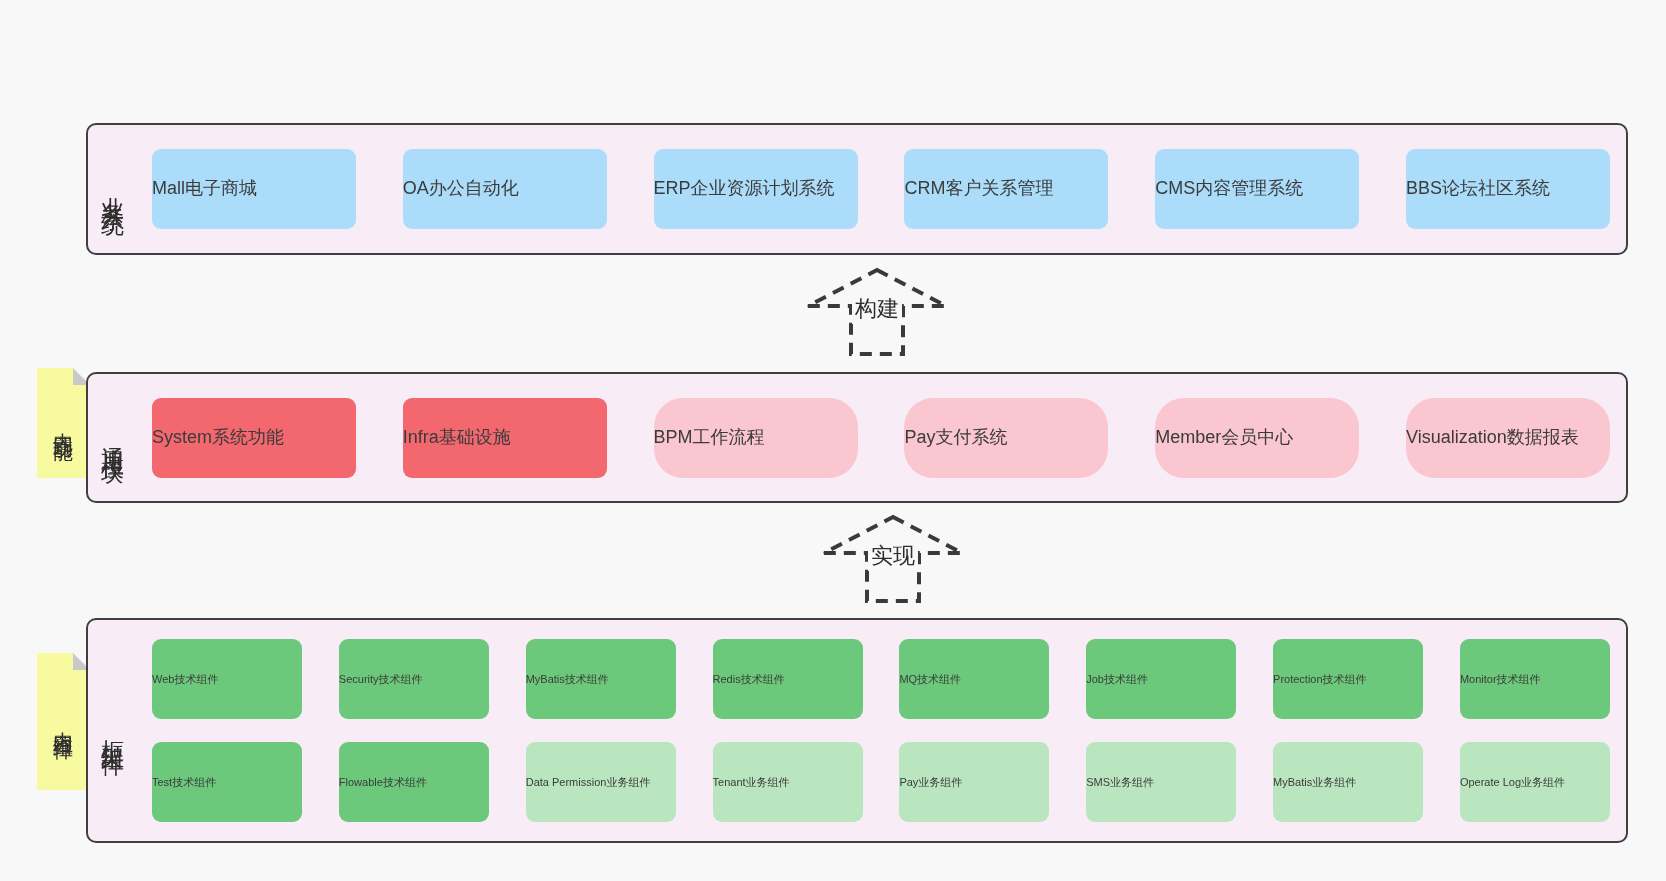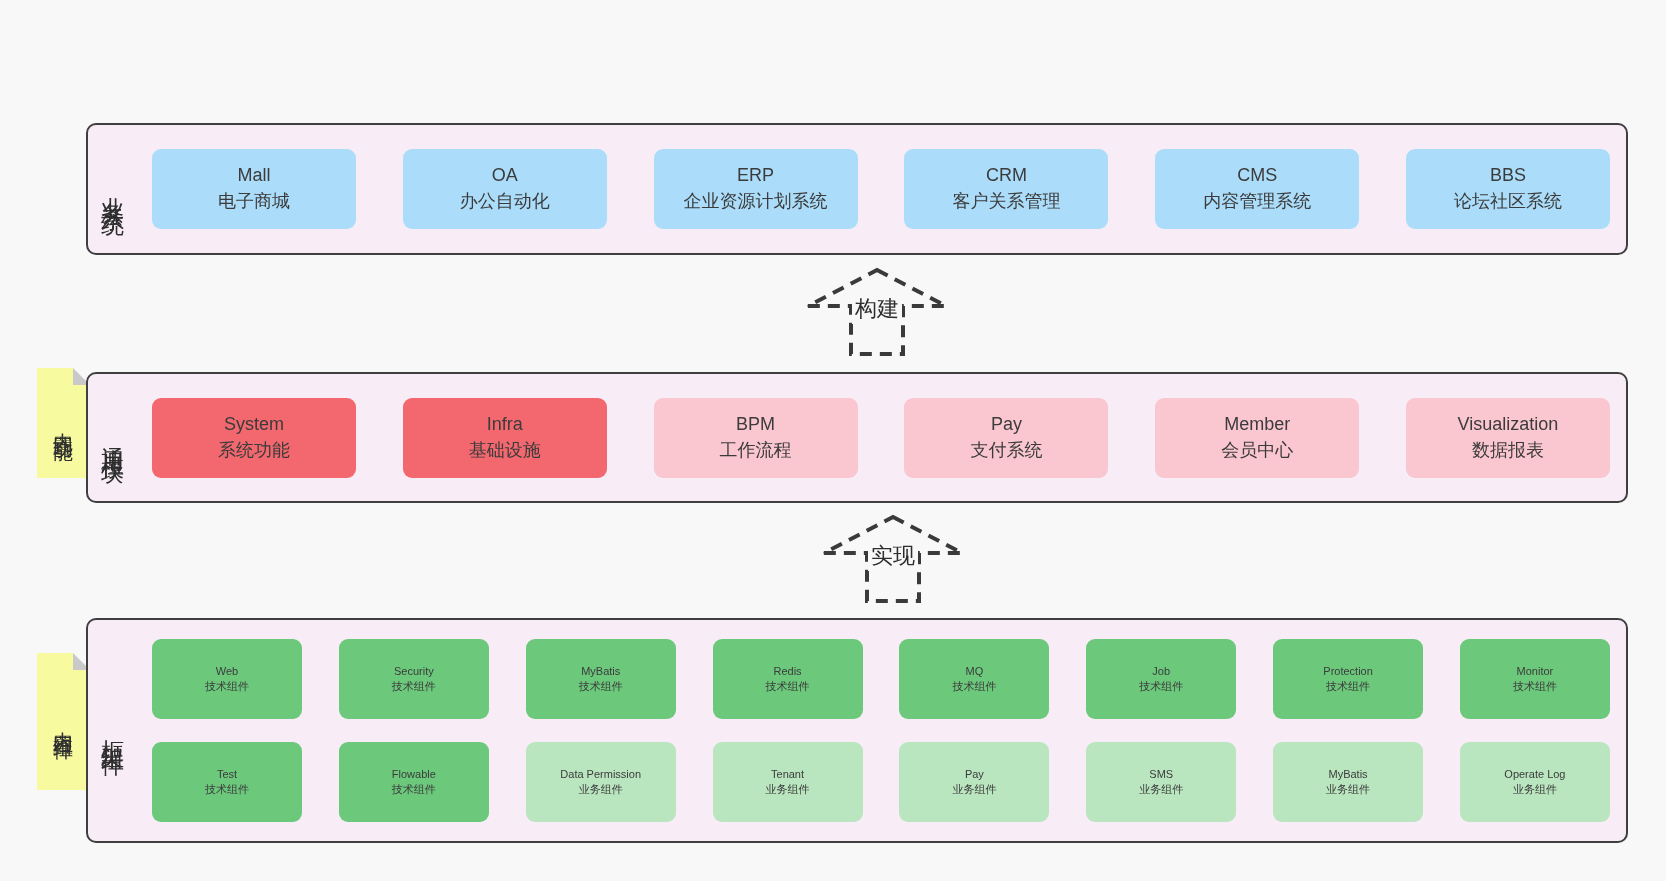--- a/index.html
+++ b/index.html
@@ -43,29 +43,29 @@
     position:absolute; left:64px; right:16px; top:0; bottom:0;
     display:flex; justify-content:space-between; align-items:center;
   }
   .band-rows{
     position:absolute; left:64px; right:16px; top:0; bottom:0;
     display:flex; flex-direction:column; justify-content:center; gap:23px;
   }
   .band-row{ display:flex; justify-content:space-between; }
   .box{
     box-sizing:border-box; border-radius:9px;
-    display:flex; flex-direction:column; justify-content:center; align-items:center;
+    display:flex; flex-direction:row; align-items:center;
     text-align:center; line-height:1.42;
   }
   .band-1 .box, .band-2 .box{ width:204px; height:80px; font-size:18px; }
   .band-3 .box{ width:150px; height:80px; font-size:11px; line-height:1.35; }
   .box-title, .box-sub{ display:block; }
   .v-blue{ background:#abddfa; }
   .v-red{ background:#f2686e; }
-  .v-pink{ background:#fac6d0; }
+  .v-pink{ background:#fac6d0;border-radius:29px; }
   .v-green{ background:#6cc97c; }
   .v-lightgreen{ background:#bae6bf; }
   
   .arrow{ position:absolute; width:146px; height:92px; z-index:1; }
   .arrow-1{ left:804px; top:266px; }
   .arrow-2{ left:820px; top:513px; }
   .arrow svg{ display:block; width:100%; height:100%; }
   .arrow path{
     fill:none; stroke:#3a3a3a; stroke-width:4; stroke-dasharray:12 8;
   }

